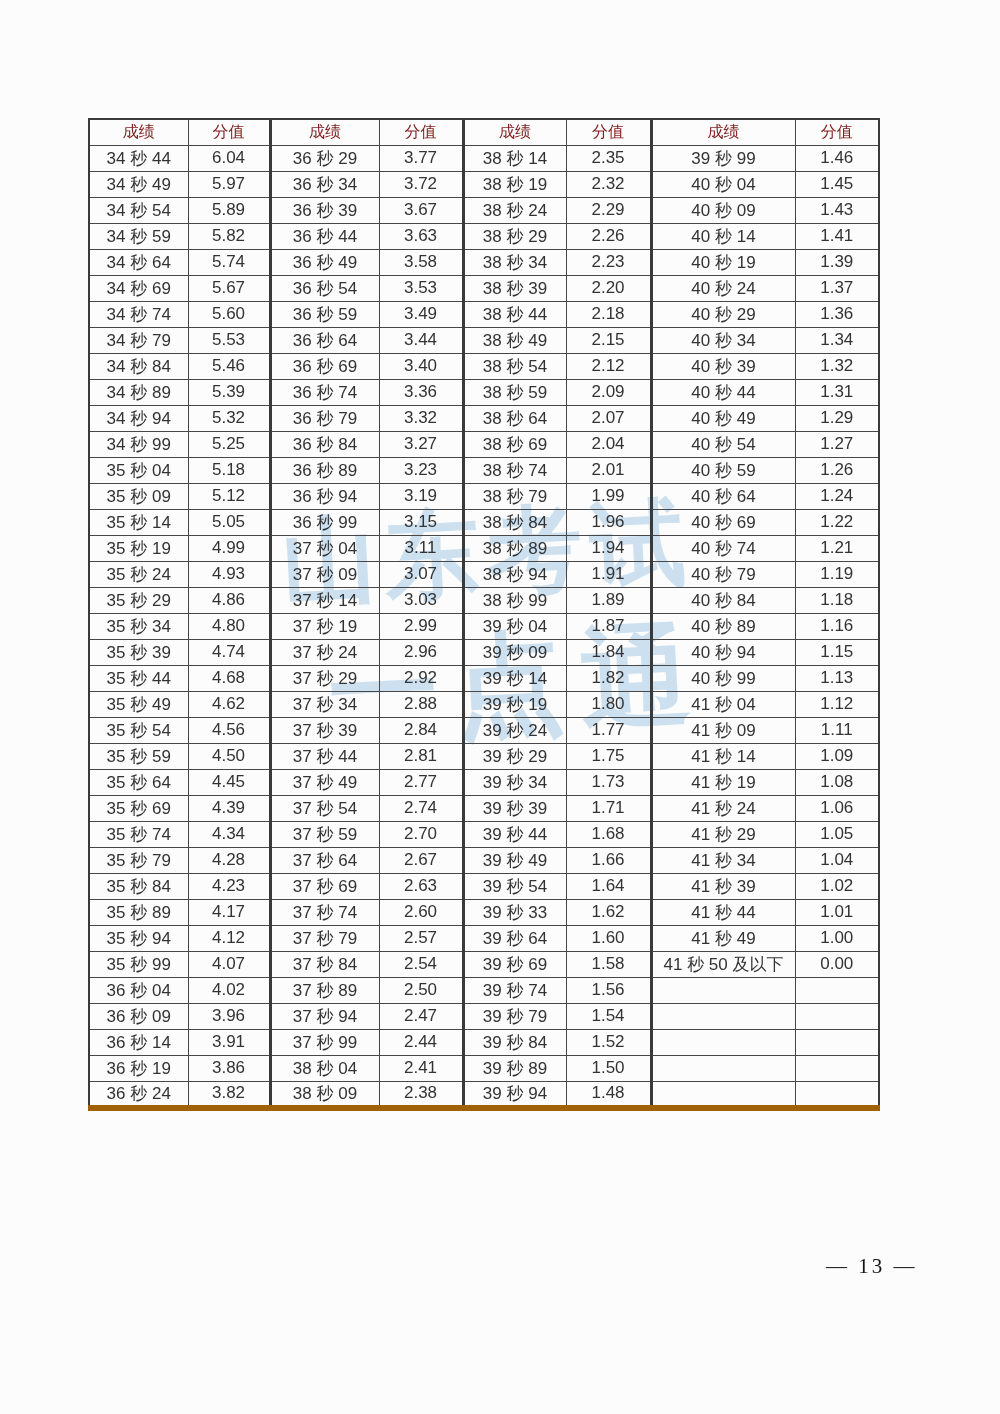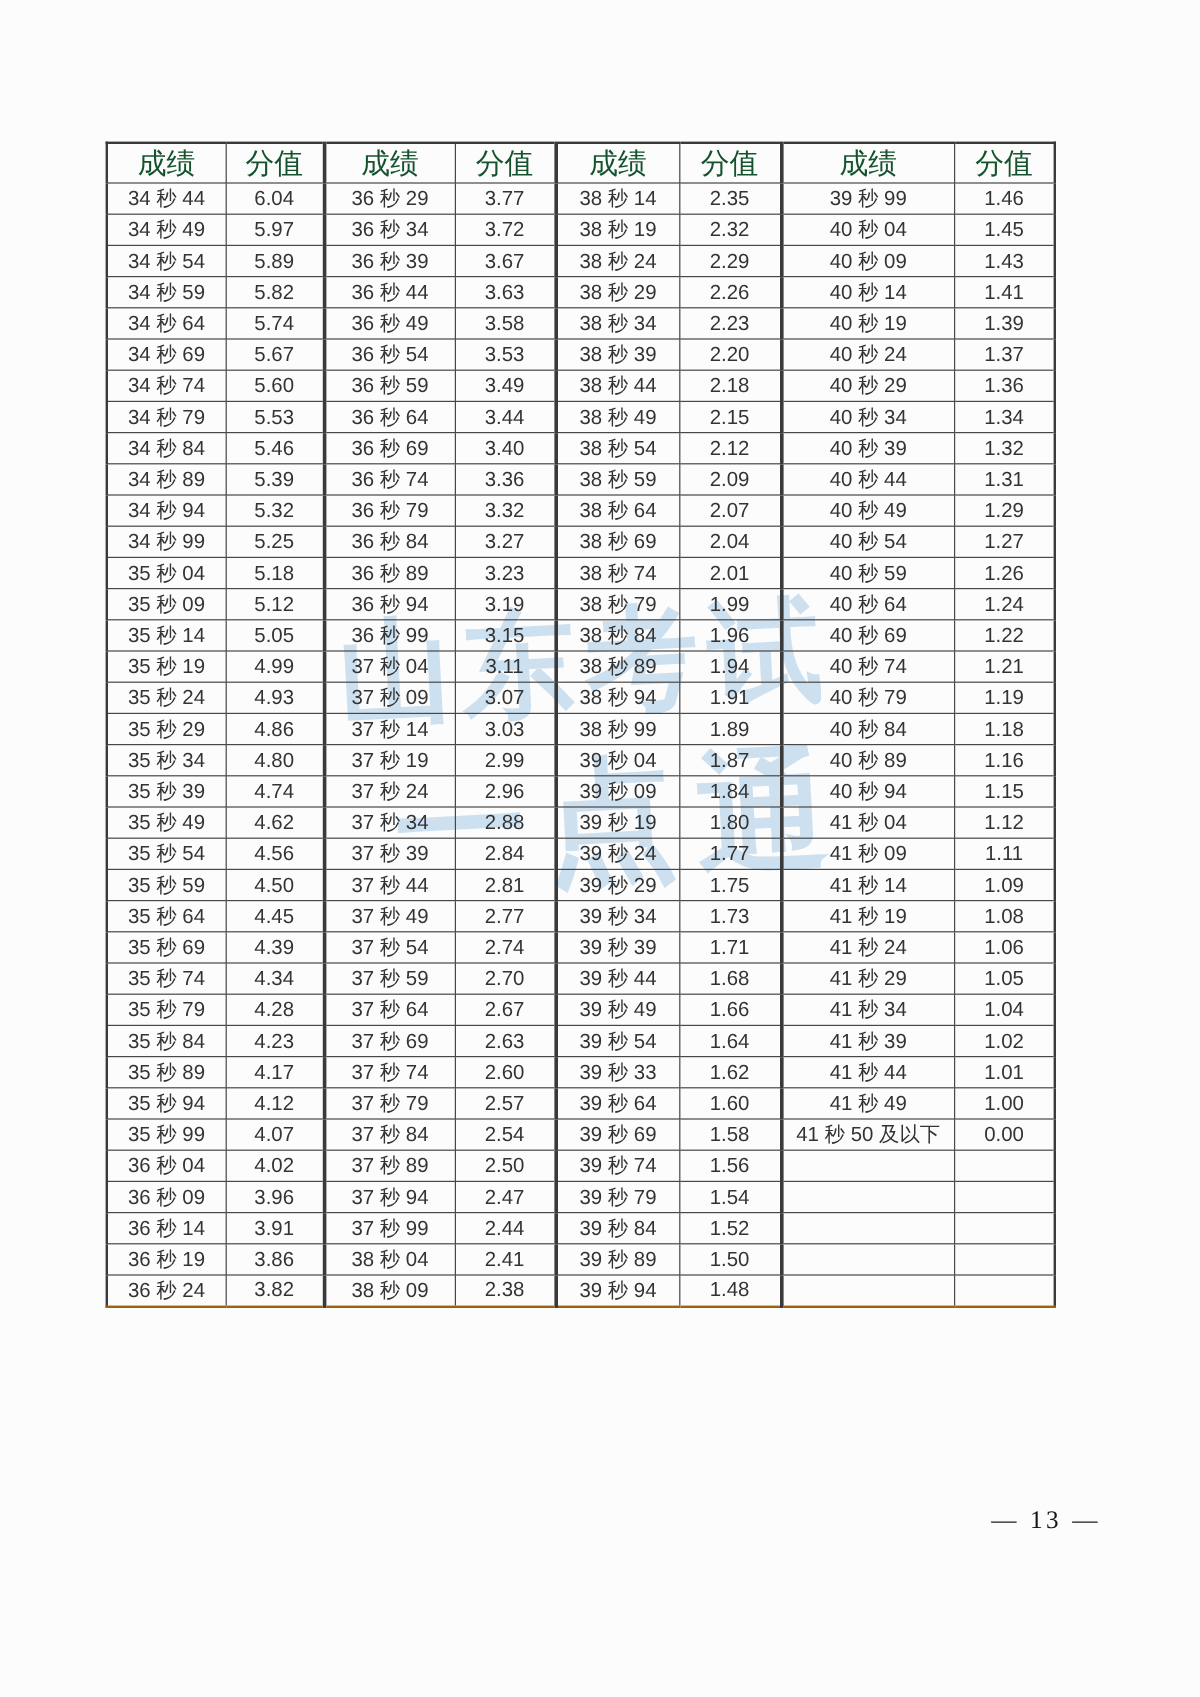--- a/index.html
+++ b/index.html
@@ -42,27 +42,27 @@
     height:26px;
     text-align:center;
     vertical-align:middle;
     font-size:17px;
     font-weight:normal;
     color:#333333;
     padding:0;
     white-space:nowrap;
     overflow:hidden;
   }
-  .score-table th { font-size:24px; color:#14532d;text-align:center; }
+  .score-table th { font-size:16px; color:#7f1d1d;text-align:center; }
   .score-table { border:2px solid #3a3a3a; }
   .score-table .pair-start { border-left:3px solid #3a3a3a; }
   .score-table tr > *:first-child { border-left:2px solid #3a3a3a; }
   .score-table tr > *:last-child { border-right:2px solid #3a3a3a; }
   .score-table thead th { border-top:2px solid #3a3a3a; }
-  .score-table tbody tr:last-child td { border-bottom:2px solid #a16207; }
+  .score-table tbody tr:last-child td { border-bottom:6px solid #a16207; }
   
   .page-number {
     position:absolute;
     top:1254px;
     left:810px;
     font-family:"Liberation Serif", serif;
     font-size:21px;
     color:#151515;
     letter-spacing:3px;
     z-index:2;
@@ -297,20 +297,30 @@
           <td>35 秒 39</td>
           <td>4.74</td>
           <td class="pair-start">37 秒 24</td>
           <td>2.96</td>
           <td class="pair-start">39 秒 09</td>
           <td>1.84</td>
           <td class="pair-start">40 秒 94</td>
           <td>1.15</td>
         </tr>
         <tr>
+          <td>35 秒 44</td>
+          <td>4.68</td>
+          <td class="pair-start">37 秒 29</td>
+          <td>2.92</td>
+          <td class="pair-start">39 秒 14</td>
+          <td>1.82</td>
+          <td class="pair-start">40 秒 99</td>
+          <td>1.13</td>
+        </tr>
+        <tr>
           <td>35 秒 49</td>
           <td>4.62</td>
           <td class="pair-start">37 秒 34</td>
           <td>2.88</td>
           <td class="pair-start">39 秒 19</td>
           <td>1.80</td>
           <td class="pair-start">41 秒 04</td>
           <td>1.12</td>
         </tr>
         <tr>

